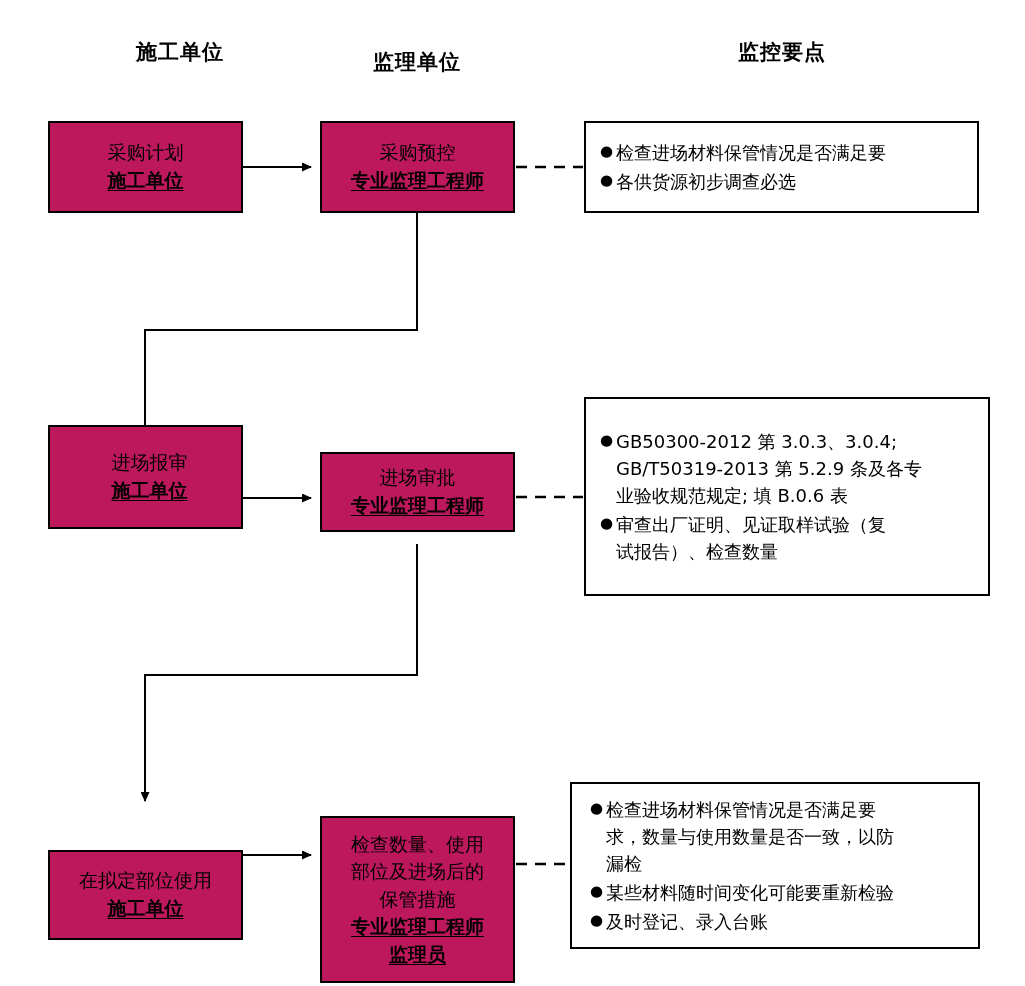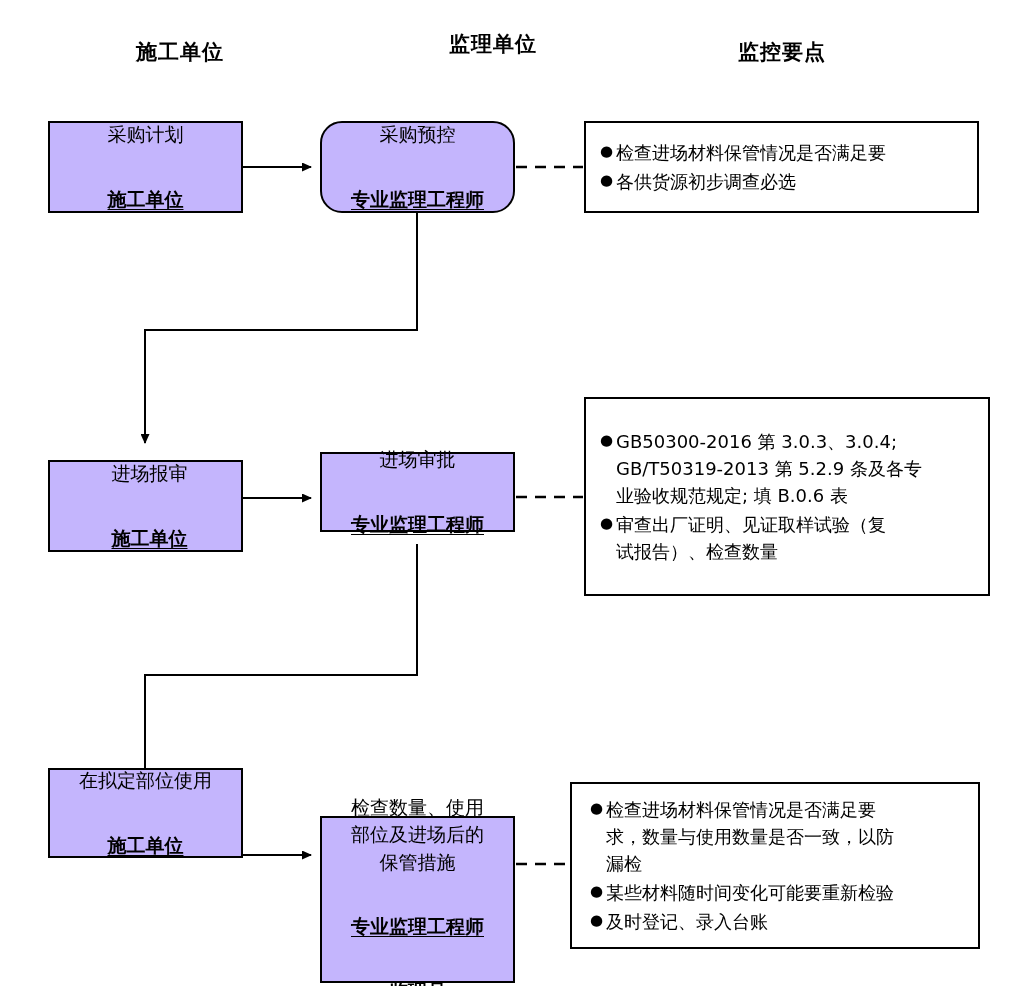--- a/index.html
+++ b/index.html
@@ -23,31 +23,30 @@
     font-size: 21px;
     font-weight: bold;
     letter-spacing: 1px;
     white-space: nowrap;
     text-align: center;
     color: #000;
   }
   .node {
     position: absolute;
     border: 2px solid #000;
-    background: #c4b5fd;
+    background: #be185d;
     box-sizing: border-box;
     display: flex;
     flex-direction: column;
     align-items: center;
     justify-content: center;
     text-align: center;
     font-size: 19px;
     line-height: 1.45;
     color: #000;
-    gap: 37px;
   }
   .node .role {
     font-weight: bold;
     text-decoration: underline;
     text-underline-offset: 3px;
   }
   .panel {
     position: absolute;
     border: 2px solid #000;
     background: #fff;
@@ -83,21 +82,21 @@
     height: 986px;
     pointer-events: none;
   }
 </style>
 </head>
 <body>
 
 <div id="canvas">
 
   <div class="col-header" style="left:60px; top:38px; width:240px;">施工单位</div>
-  <div class="col-header" style="left:297px; top:30px; width:240px;text-align:right;">监理单位</div>
+  <div class="col-header" style="left:297px; top:48px; width:240px;">监理单位</div>
   <div class="col-header" style="left:662px; top:38px; width:240px;font-family:Liberation Mono, monospace;">监控要点</div>
 
   <svg class="wires" viewBox="0 0 1025 986" xmlns="http://www.w3.org/2000/svg">
     <defs>
       <marker id="arrowhead" markerWidth="10" markerHeight="9" refX="9" refY="4.5" orient="auto" markerUnits="userSpaceOnUse">
         <path d="M0,0 L10,4.5 L0,9 z" fill="#000"></path>
       </marker>
     </defs>
 
     <path d="M243,167 L311,167" stroke="#000" stroke-width="2" fill="none" marker-end="url(#arrowhead)"></path>
@@ -113,36 +112,36 @@
     <path d="M516,167 L583,167" stroke="#000" stroke-width="2.5" fill="none" stroke-dasharray="11,8"></path>
     <path d="M516,497 L583,497" stroke="#000" stroke-width="2.5" fill="none" stroke-dasharray="11,8"></path>
     <path d="M516,864 L569,864" stroke="#000" stroke-width="2.5" fill="none" stroke-dasharray="11,8"></path>
   </svg>
 
   <div class="node" style="left:48px; top:121px; width:195px; height:92px;">
     <div>采购计划</div>
     <div class="role">施工单位</div>
   </div>
 
-  <div class="node" style="left:320px; top:121px; width:195px; height:92px;border-radius:22px;">
+  <div class="node" style="left:320px; top:121px; width:195px; height:92px;">
     <div>采购预控</div>
     <div class="role">专业监理工程师</div>
   </div>
 
-  <div class="node" style="left:48px; top:460px; width:195px; height:92px;padding-left:8px;">
+  <div class="node" style="left:48px; top:425px; width:195px; height:104px;padding-left:8px;">
     <div>进场报审</div>
     <div class="role">施工单位</div>
   </div>
 
   <div class="node" style="left:320px; top:452px; width:195px; height:80px;">
     <div>进场审批</div>
     <div class="role">专业监理工程师</div>
   </div>
 
-  <div class="node" style="left:48px; top:768px; width:195px; height:90px;">
+  <div class="node" style="left:48px; top:850px; width:195px; height:90px;">
     <div>在拟定部位使用</div>
     <div class="role">施工单位</div>
   </div>
 
   <div class="node" style="left:320px; top:816px; width:195px; height:167px;">
     <div style="white-space:pre-line;">检查数量、使用
 部位及进场后的
 保管措施</div>
     <div class="role">专业监理工程师</div>
     <div class="role">监理员</div>
@@ -155,21 +154,21 @@
     </div>
     <div class="bullet-row">
       <span class="bullet-dot">●</span>
       <span class="bullet-text">各供货源初步调查必选</span>
     </div>
   </div>
 
   <div class="panel" style="left:584px; top:397px; width:406px; height:199px;">
     <div class="bullet-row">
       <span class="bullet-dot">●</span>
-      <span class="bullet-text">GB50300-2016  第 3.0.3、3.0.4;
+      <span class="bullet-text">GB50300-2012  第 3.0.3、3.0.4;
 GB/T50319-2013  第 5.2.9 条及各专
 业验收规范规定; 填 B.0.6 表</span>
     </div>
     <div class="bullet-row">
       <span class="bullet-dot">●</span>
       <span class="bullet-text">审查出厂证明、见证取样试验（复
 试报告）、检查数量</span>
     </div>
   </div>
 

